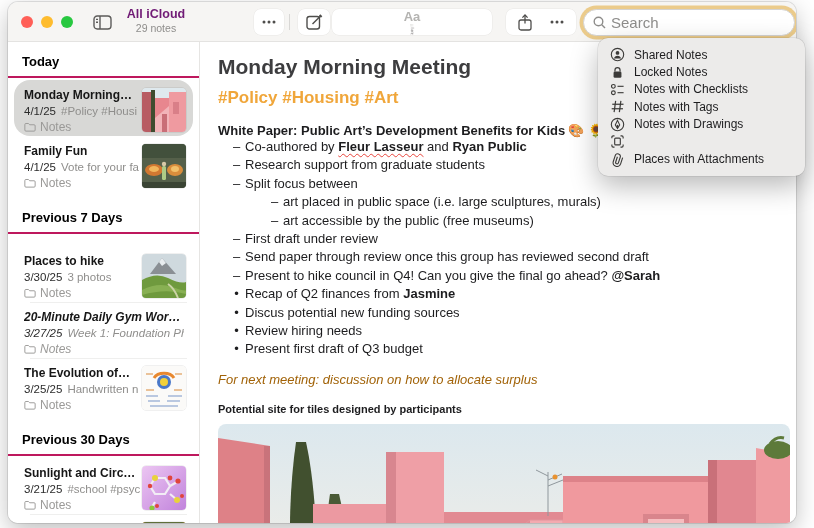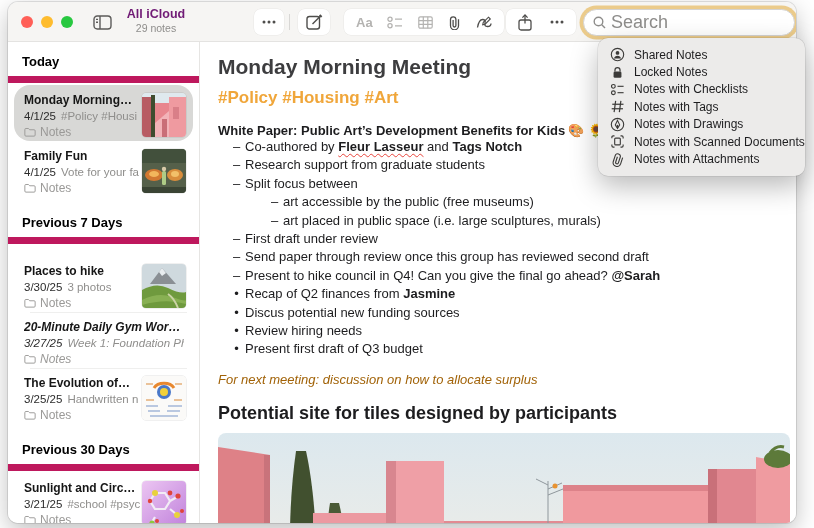--- a/index.html
+++ b/index.html
@@ -27,38 +27,38 @@
   .icon-gray { color:#b4b3b1; }
   .icon-dark { color:#4e4d4b; }
   .aa-label { font-size:13px; font-weight:bold; letter-spacing:0; }
 
   .search-field {
     position:absolute; left:575px; top:7px; width:212px; height:27px;
     background:#ffffff; border:1px solid #d4d3d1; border-radius:14px;
     box-shadow:0 0 0 3.5px rgba(233,193,112,.8);
     display:flex; align-items:center; padding:0 9px; gap:5px;
   }
-  .search-field input { border:none; outline:none; width:150px; font-size:18px; color:#c2410c; background:transparent; }
+  .search-field input { border:none; outline:none; width:150px; font-size:15px; color:#c2410c; background:transparent; }
   .search-field input::placeholder { color:#8e8d8b; }
 
   
   .menu {
     position:absolute; left:598px; top:38px; width:207px; z-index:50;
     background:#ecebea; border-radius:10px; padding:8px 0;
     box-shadow:0 10px 28px rgba(0,0,0,.28), 0 0 0 0.5px rgba(0,0,0,.12);
   }
   .menu-item { display:flex; align-items:center; gap:9px; height:17.4px; padding:0 12px; cursor:default; }
   .menu-item svg { flex:0 0 15px; color:#3c3b39; }
   .menu-item .ml { font-size:12px; color:#1d1d1f; white-space:nowrap; }
 
   
   .content { flex:1; display:flex; min-height:0; }
 
   .sidebar { width:192px; flex:0 0 192px; border-right:1px solid #e6e5e3; overflow:hidden; background:#fff; }
-  .sec-header { padding:12px 0 7px 14px; font-size:13px; font-weight:bold; color:#000; border-bottom:7px solid #be185d; }
+  .sec-header { padding:12px 0 7px 14px; font-size:13px; font-weight:bold; color:#000; border-bottom:2px solid #be185d; }
   .note-row { position:relative; height:56px; margin:0 6px; padding:8px 4px 0 10px; display:flex; border-radius:16px; }
   .note-row.sel { background:#d8d8d6; }
   .row-line { position:absolute; left:16px; right:6px; top:0; height:1px; background:#efefee; }
   .row-text { width:118px; overflow:hidden; white-space:nowrap; }
   .rt-title { font-size:12px; font-weight:bold; color:#161616; margin-bottom:3px; }
   .rt-meta { font-size:11.5px; color:#8f8e8c; margin-bottom:3px; }
   .rt-date { color:#2b2b2b; margin-right:5px; }
   .rt-folder { font-size:12px; color:#9a9997; display:flex; align-items:center; gap:4px; }
   .thumb { width:44px; height:44px; border-radius:4px; overflow:hidden; flex:0 0 44px; box-shadow:0 0 0 0.5px rgba(0,0,0,.12); }
   .thumb svg { display:block; }
@@ -69,21 +69,21 @@
   .note-tags { margin-top:9px; font-size:17px; font-weight:bold; color:#f0a63a; }
   .wp-head { margin-top:15px; font-size:13px; font-weight:bold; color:#1d1d1f; }
   .body-line { font-size:13px; color:#1d1d1f; line-height:18.4px; }
   .marker { display:inline-block; width:17px; text-align:center; }
   .lvl1 { margin-left:10px; }
   .lvl2 { margin-left:48px; }
   .bold { font-weight:bold; }
   .misspell { text-decoration:underline wavy #e8453c; text-decoration-thickness:1px; text-underline-offset:2px; }
   .budget-head { margin-top:14px; font-size:13px; font-weight:bold; color:#1d1d1f; }
   .italic-line { margin-top:13px; font-size:13px; font-style:italic; color:#a16207; }
-  .photo-head { margin-top:16px; font-size:18px; font-weight:bold; color:#1d1d1f; }
+  .photo-head { margin-top:16px; font-size:11px; font-weight:bold; color:#1d1d1f; }
   .note-photo { margin-top:9px; width:572px; height:165px; border-radius:8px; overflow:hidden; }
   .note-photo svg { display:block; }
 </style>
 </head>
 <body>
 
 <div class="window">
 
   <div class="toolbar">
     <div class="traffic">
@@ -117,21 +117,21 @@
     <div class="tb-divider"></div>
 
     <div class="tb-btn pill" style="left:290px; width:32px;">
       <svg width="17" height="17" viewBox="0 0 17 17" fill="none" stroke="#4e4d4b" stroke-width="1.4">
         <rect x="1" y="2.5" width="12.5" height="12.5" rx="2.5"></rect>
           <line x1="6.5" y1="10" x2="14.8" y2="1.7"></line>
           <path d="M13.6 1 l2 2" stroke-width="2"></path>
       </svg>
     </div>
 
-    <div class="tb-btn pill" style="left:336px; width:160px; justify-content:space-between; padding:0 12px;">
+    <div class="tb-btn pill" style="left:324px; width:160px; justify-content:space-between; padding:0 12px;flex-direction:column;">
       <span class="aa-label icon-gray">Aa</span>
       <svg class="icon-gray" width="16" height="13" viewBox="0 0 16 13" fill="none" stroke="#b4b3b1" stroke-width="1.3">
         <circle cx="3" cy="3.2" r="2.1"></circle>
           <line x1="8" y1="3.2" x2="15" y2="3.2"></line>
           <circle cx="3" cy="9.8" r="2.1"></circle>
           <line x1="8" y1="9.8" x2="15" y2="9.8"></line>
       </svg>
       <svg class="icon-gray" width="15" height="13" viewBox="0 0 15 13" fill="none" stroke="#b4b3b1" stroke-width="1.2">
         <rect x="0.8" y="0.8" width="13.4" height="11.4" rx="1.5"></rect>
           <line x1="0.8" y1="4.6" x2="14.2" y2="4.6"></line>
@@ -361,25 +361,25 @@
         </div>
       </div>
     </div>
 
     <div class="main">
       <div class="note-title">Monday Morning Meeting</div>
       <div class="note-tags">#Policy #Housing #Art</div>
 
       <div class="wp-head">White Paper: Public Art’s Development Benefits for Kids 🎨 🌻 ⭐</div>
 
-      <div class="body-line lvl1"><span class="marker">–</span><span>Co-authored by </span><span class="bold misspell">Fleur Lasseur</span><span> and </span><span class="bold">Tags Notch</span></div>
+      <div class="body-line lvl1"><span class="marker">–</span><span>Co-authored by </span><span class="bold misspell">Fleur Lasseur</span><span> and </span><span class="bold">Ryan Public</span></div>
       <div class="body-line lvl1"><span class="marker">–</span><span>Research support from graduate students</span></div>
       <div class="body-line lvl1"><span class="marker">–</span><span>Split focus between</span></div>
+      <div class="body-line lvl2"><span class="marker">–</span><span>art placed in public space (i.e. large sculptures, murals)</span></div>
       <div class="body-line lvl2"><span class="marker">–</span><span>art accessible by the public (free museums)</span></div>
-      <div class="body-line lvl2"><span class="marker">–</span><span>art placed in public space (i.e. large sculptures, murals)</span></div>
       <div class="body-line lvl1"><span class="marker">–</span><span>First draft under review</span></div>
       <div class="body-line lvl1"><span class="marker">–</span><span>Send paper through review once this group has reviewed second draft</span></div>
       <div class="body-line lvl1"><span class="marker">–</span><span>Present to hike council in Q4! Can you give the final go ahead? </span><span class="bold">@Sarah</span></div>
 
       <div class="body-line lvl1"><span class="marker">•</span><span>Recap of Q2 finances from </span><span class="bold">Jasmine</span></div>
       <div class="body-line lvl1"><span class="marker">•</span><span>Discus potential new funding sources</span></div>
       <div class="body-line lvl1"><span class="marker">•</span><span>Review hiring needs</span></div>
       <div class="body-line lvl1"><span class="marker">•</span><span>Present first draft of Q3 budget</span></div>
 
       <div class="italic-line">For next meeting: discussion on how to allocate surplus</div>
@@ -491,21 +491,20 @@
     <span class="ml">Notes with Drawings</span>
   </div>
   <div class="menu-item">
     <svg width="15" height="15" viewBox="0 0 16 16" fill="none" stroke="currentColor" stroke-width="1.2">
         <path d="M2 4.6 V3.4 A1.4 1.4 0 0 1 3.4 2 H4.8"></path>
         <path d="M11.2 2 H12.6 A1.4 1.4 0 0 1 14 3.4 V4.8"></path>
         <path d="M14 11.2 V12.6 A1.4 1.4 0 0 1 12.6 14 H11.2"></path>
         <path d="M4.8 14 H3.4 A1.4 1.4 0 0 1 2 12.6 V11.2"></path>
         <rect x="5" y="4.4" width="6" height="7.2" rx="1"></rect>
       </svg>
-    <span class="ml">Notes with Scanned Documents</span>
   </div>
   <div class="menu-item">
     <svg width="15" height="15" viewBox="0 0 16 16" fill="none" stroke="currentColor" stroke-width="1.2">
         <path d="M12.6 4.4 v7 a4.1 4.1 0 0 1 -8.2 0 V4.8 a2.8 2.8 0 0 1 5.6 0 v6.3 a1.5 1.5 0 0 1 -3 0 V5.2" transform="rotate(18 8 8)"></path>
       </svg>
-    <span class="ml">Notes with Attachments</span>
+    <span class="ml">Places with Attachments</span>
   </div>
 </div>
 
 </body></html>

